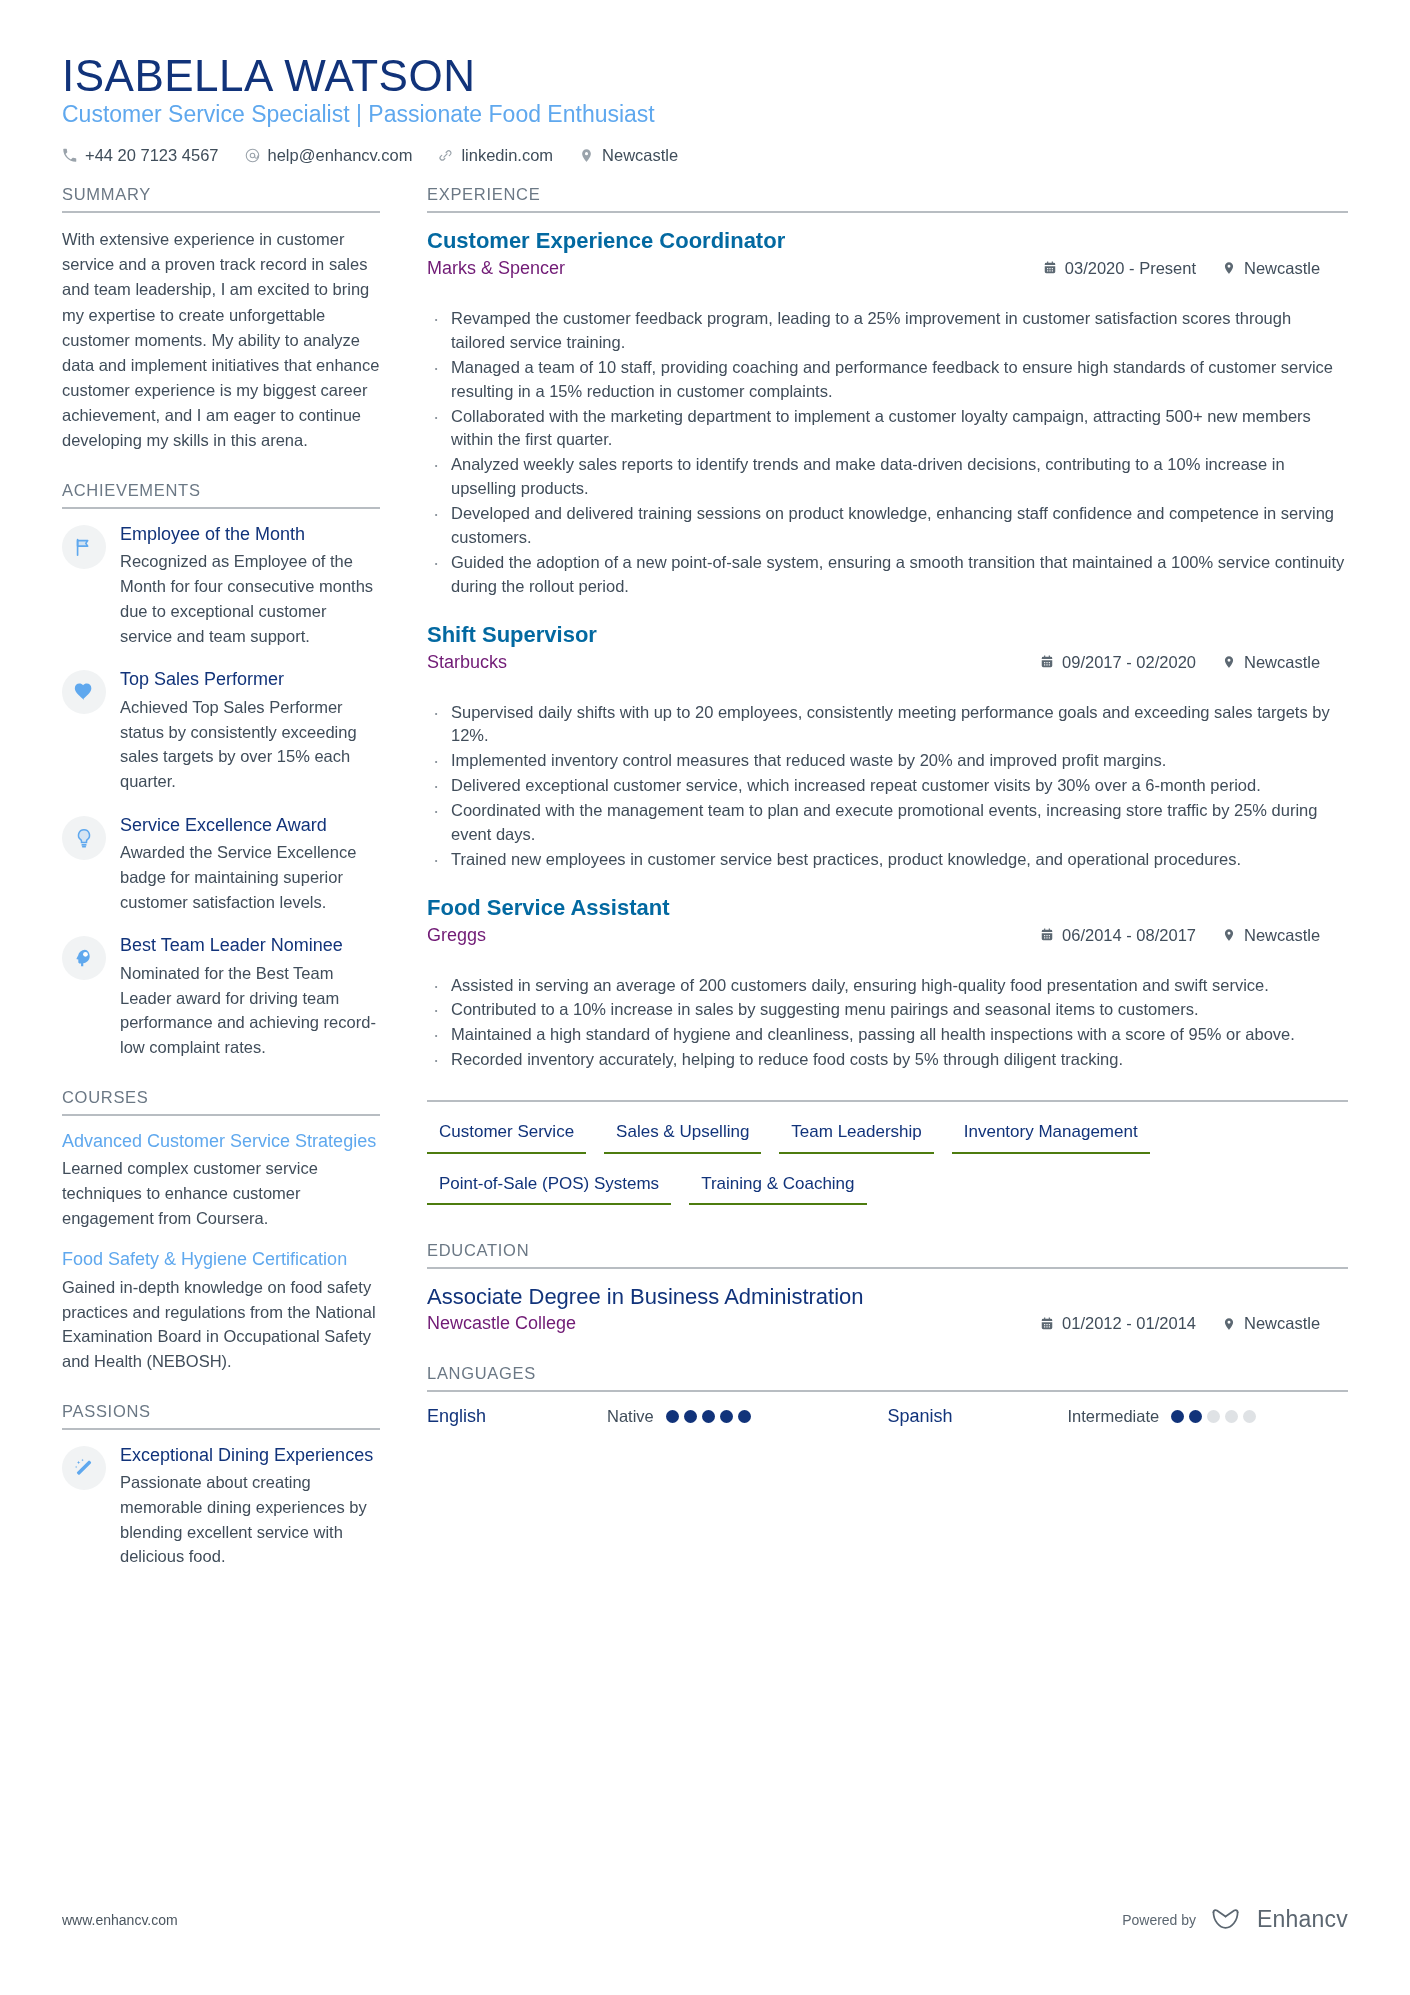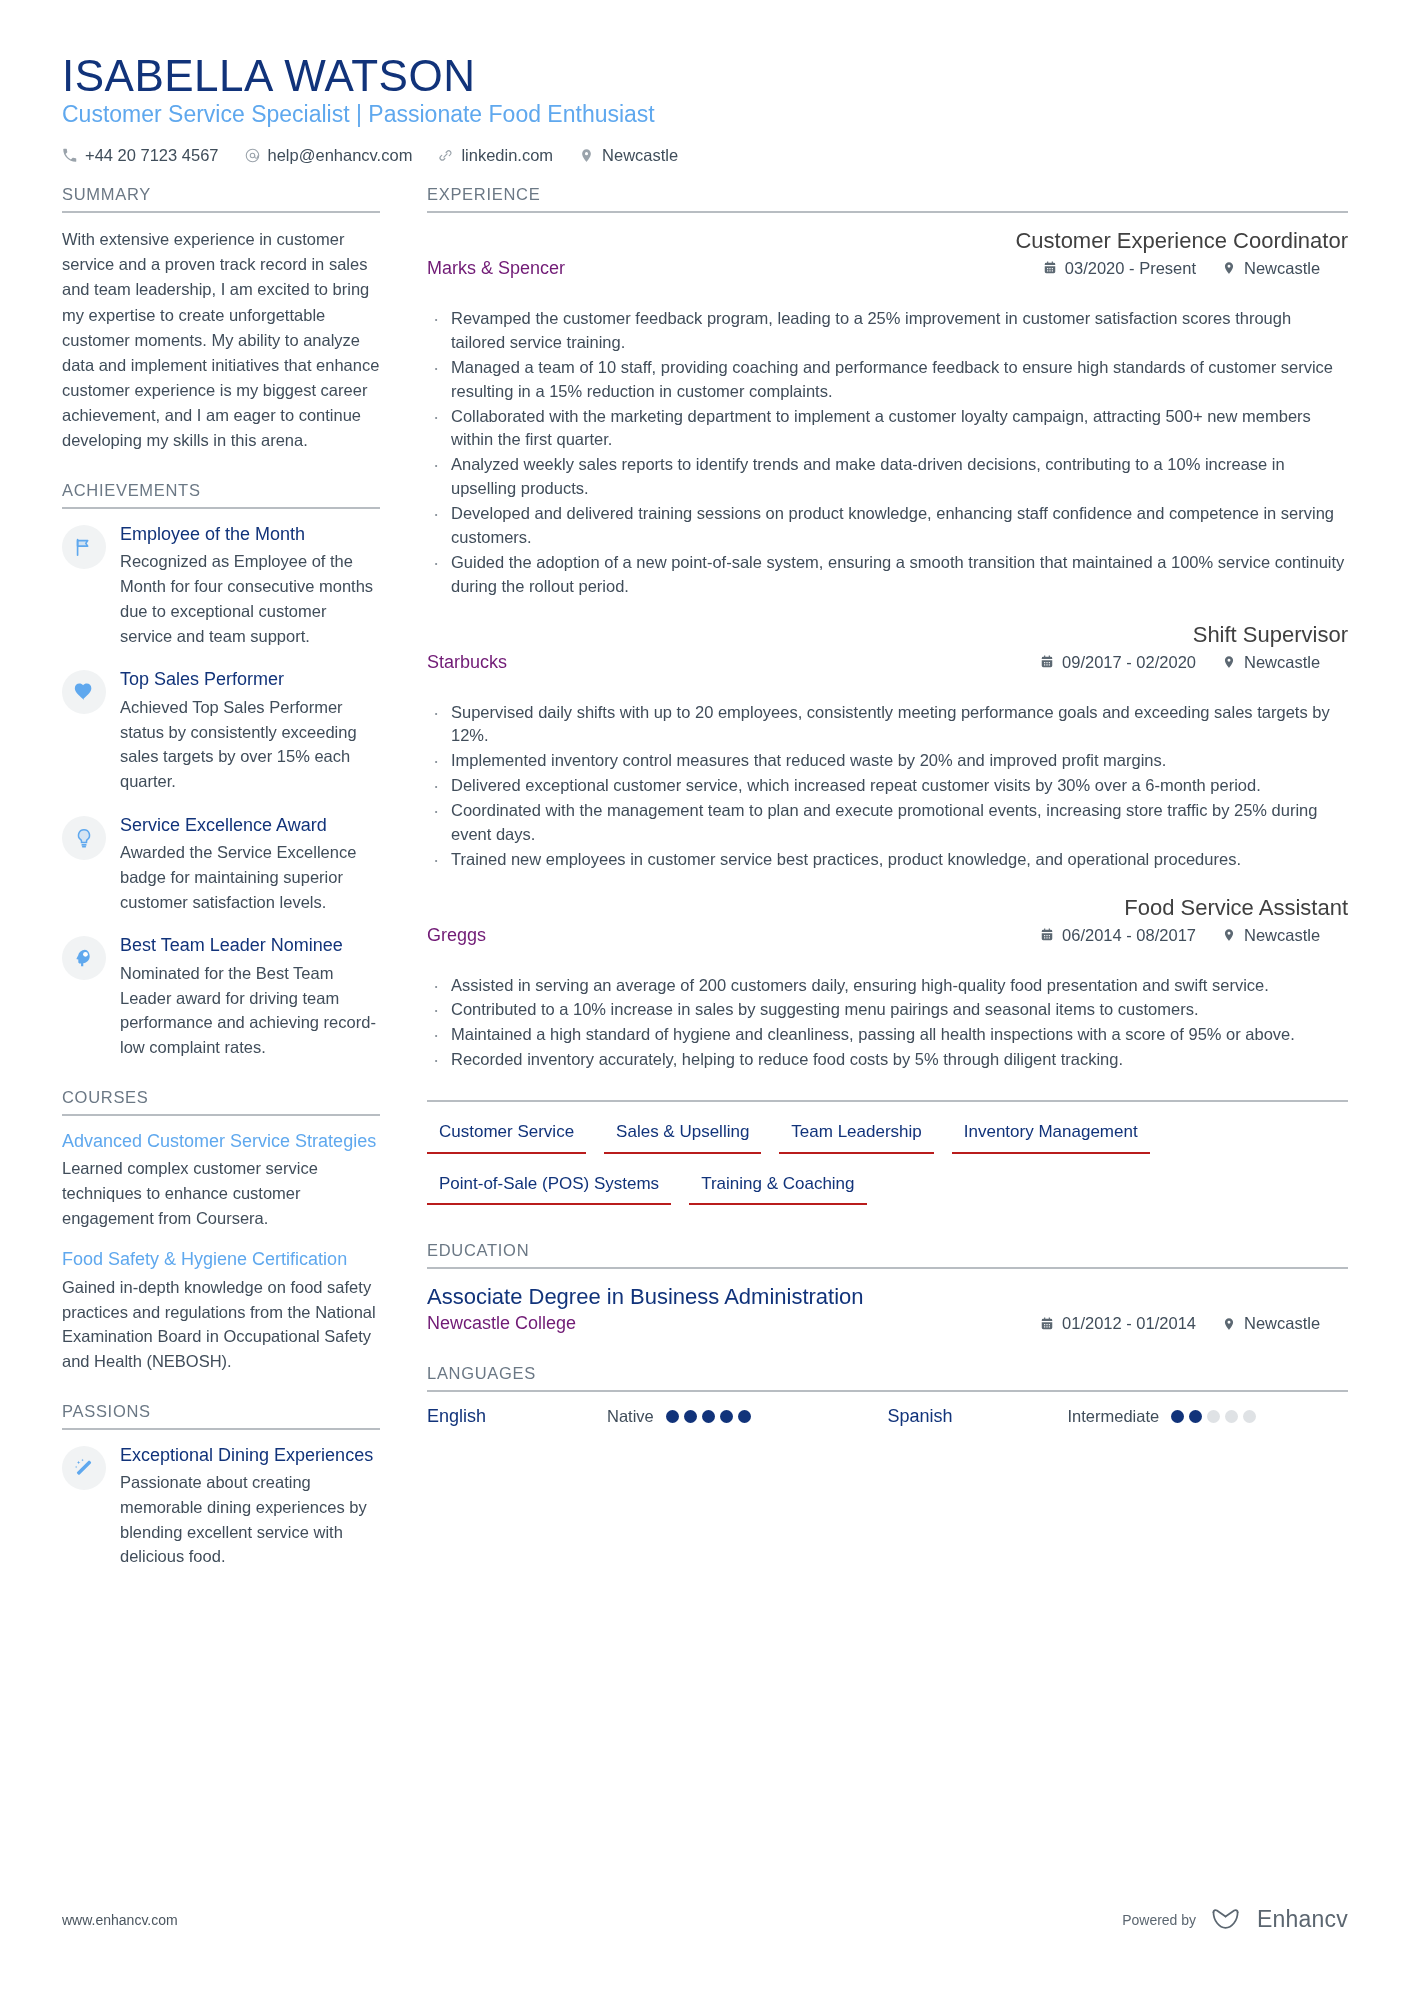--- a/index.html
+++ b/index.html
@@ -139,25 +139,24 @@
   .course-desc {
     font-size: 16.5px;
     line-height: 1.5;
     color: #404d5a;
   }
 
   
   .job { margin-bottom: 22px; }
   .job-title {
     font-size: 22px;
-    color: #404040;
+    color: #0369a1;
     line-height: 1.3;
     margin-bottom: 2px;
-    font-weight: 400;
-    text-align: right;
+    font-weight: 700;
   }
   .job-meta {
     display: flex;
     align-items: center;
     margin-bottom: 6px;
   }
   .job-company {
     font-size: 18px;
     color: #701a75;
     flex: 1 1 auto;
@@ -209,21 +208,21 @@
   .skills-wrap {
     display: flex;
     flex-wrap: wrap;
     gap: 14px 18px;
     margin-top: 2px;
   }
   .skill-chip {
     font-size: 17px;
     color: #11337a;
     padding: 5px 12px 9px 12px;
-    border-bottom: 2px solid #b91c1c;
+    border-bottom: 2px solid #4d7c0f;
     line-height: 1.25;
     white-space: nowrap;
   }
 
   
   .edu-title {
     font-size: 22px;
     color: #11337a;
     line-height: 1.3;
     margin-bottom: 2px;

